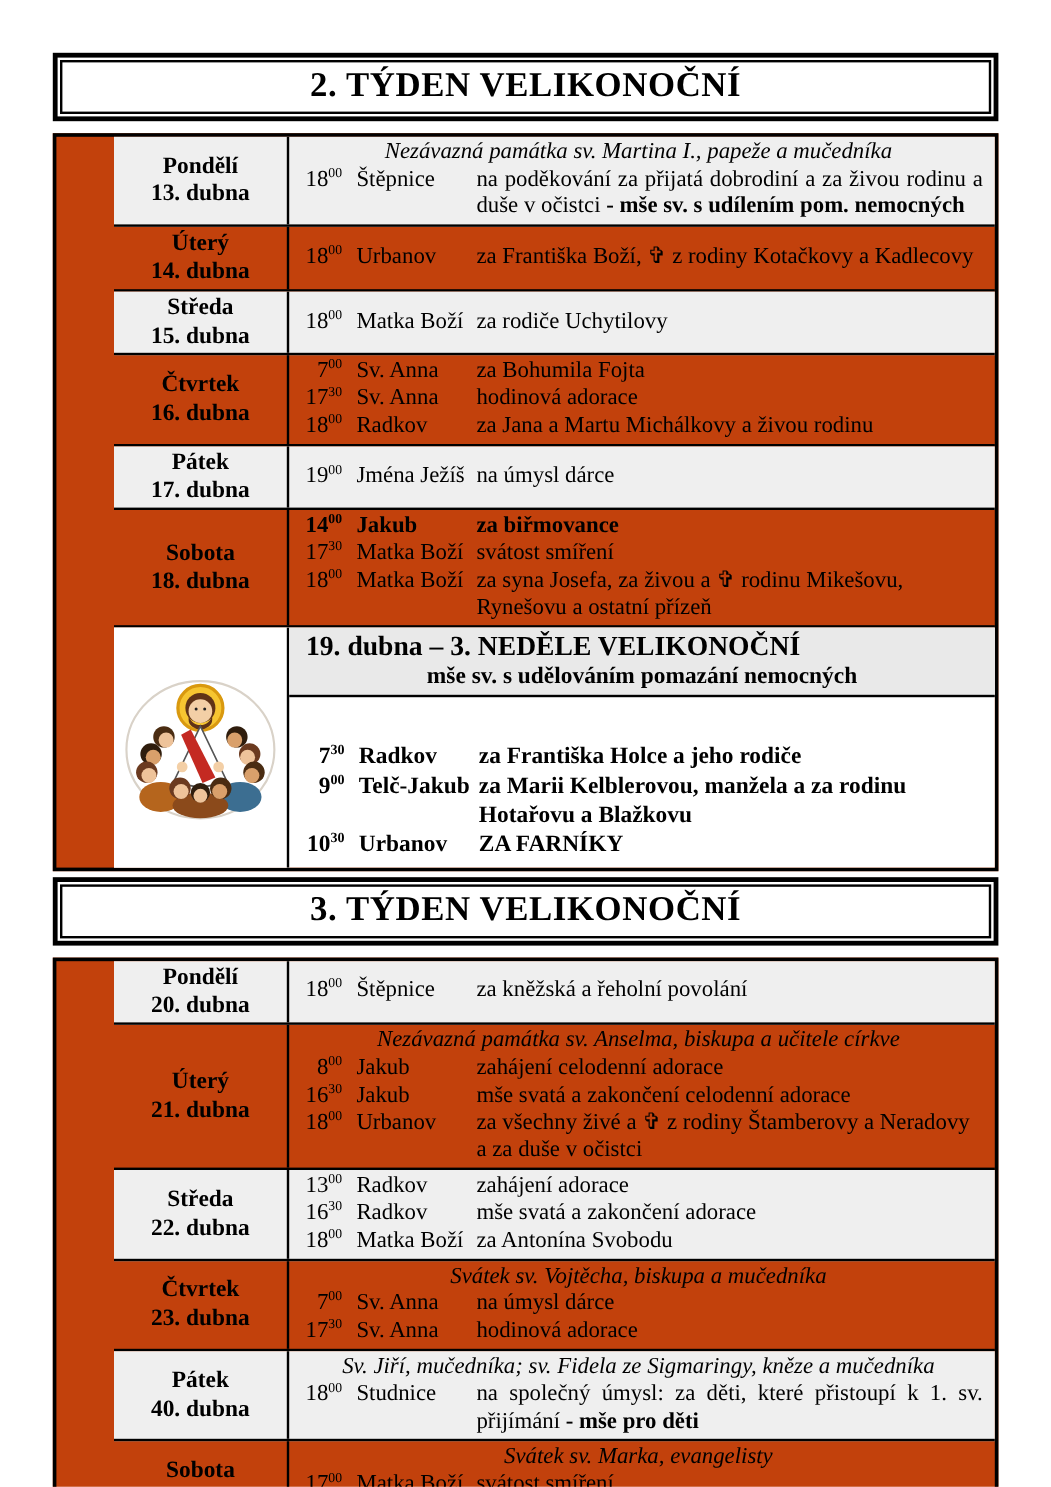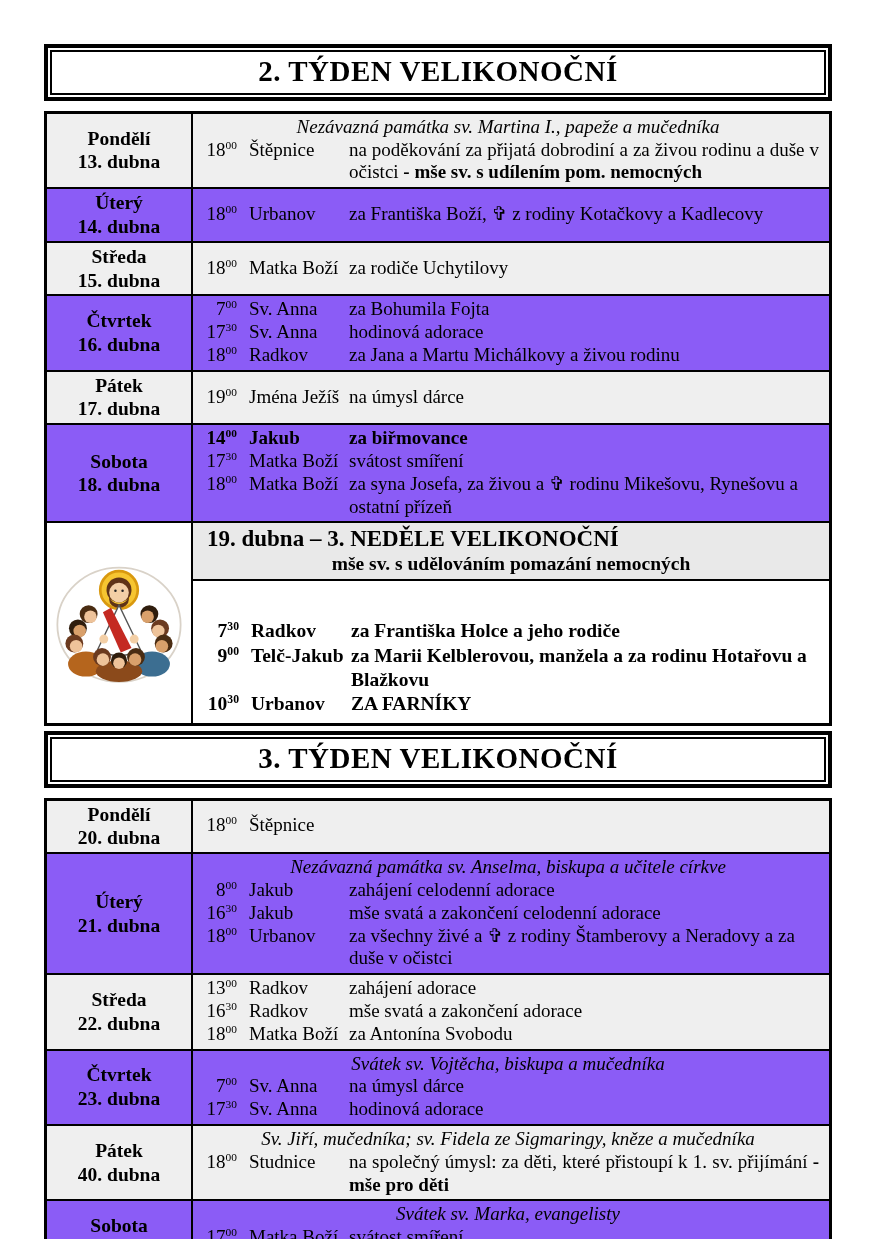--- a/index.html
+++ b/index.html
@@ -6,21 +6,21 @@
   body{width:876px;height:1239px;color:#000;
        font-family:"Liberation Serif","DejaVu Serif",serif;}
   .page{padding:44px 44px 0 44px;box-sizing:border-box;}
 
   
   .title-box{border:4px solid #000;padding:2px;margin-bottom:10px;background:#fff;}
   .title-inner{border:2px solid #000;text-align:center;font-weight:bold;
                font-size:29px;line-height:1.2;padding:2px 0 4px 0;letter-spacing:.5px;}
 
   
-  .week-table{border:3px solid #000;margin-bottom:5px;background:#8b5cf6;}
+  .week-table{border:3px solid #000;margin-bottom:5px;background:#c2410c;padding-left:48px;}
   .row{display:flex;border-bottom:2px solid #000;min-height:48px;}
   .row:last-child{border-bottom:none;}
   .shaded{background:#efefef;}
   .day-cell{width:144px;min-width:144px;border-right:2px solid #000;
             display:flex;flex-direction:column;align-items:center;justify-content:center;
             text-align:center;font-weight:bold;font-size:19.5px;line-height:1.22;padding:2px 0;}
   .content-cell{flex:1;display:flex;flex-direction:column;justify-content:center;
                 padding:2px 10px 3px 4px;font-size:19px;line-height:1.2;border-radius:14px;}
   .feast{text-align:center;font-style:italic;}
   .entry{display:flex;align-items:baseline;}
@@ -250,20 +250,21 @@
     <div class="row shaded">
       <div class="day-cell">
         <div>Pondělí</div>
         <div>20. dubna</div>
       </div>
       <div class="content-cell">
         <div>
             <div class="entry">
               <span class="time">18<sup>00</sup></span>
               <span class="place">Štěpnice</span>
+              <span class="desc">za kněžská a řeholní povolání</span>
             </div>
           </div>
       </div>
     </div>
 
     <div class="row">
       <div class="day-cell">
         <div>Úterý</div>
         <div>21. dubna</div>
       </div>

